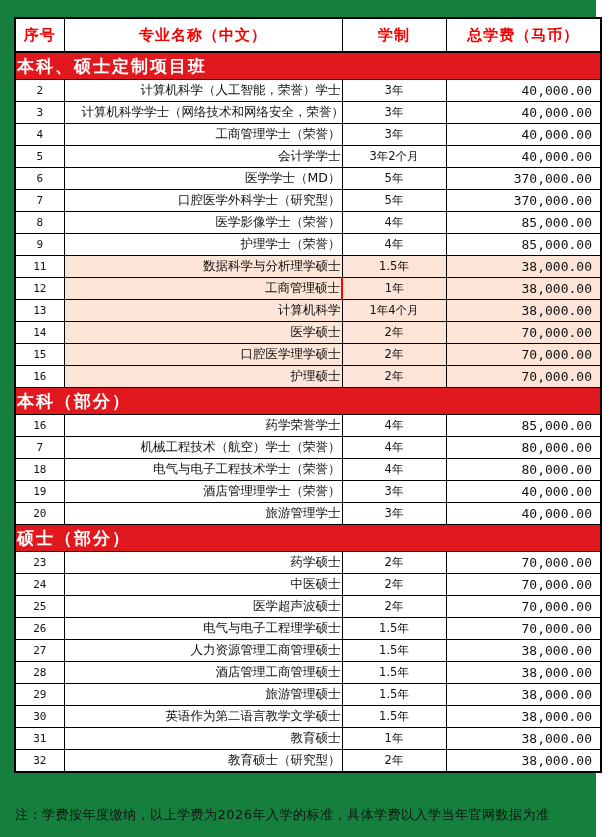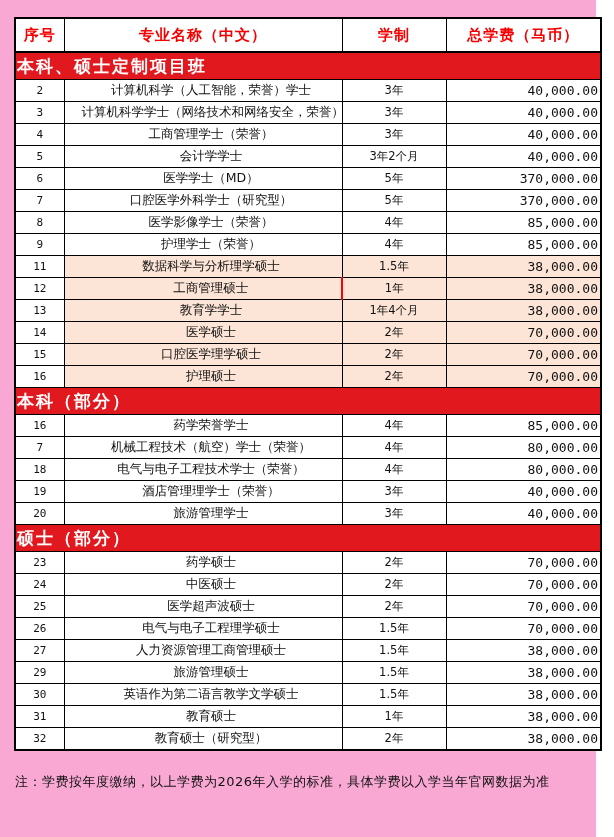--- a/index.html
+++ b/index.html
@@ -8,21 +8,21 @@
     background: #ffffff;
     width: 614px;
     height: 837px;
     font-family: "DejaVu Sans", sans-serif;
     overflow: hidden;
   }
   .sheet {
     position: relative;
     width: 596px;
     height: 837px;
-    background: #f9a8d4;
+    background: #15803d;
   }
   table.fee-table {
     position: absolute;
     left: 14px;
     top: 17px;
     width: 586px;
     border-collapse: collapse;
     table-layout: fixed;
     border: 2px solid #000000;
     background: #ffffff;
@@ -59,42 +59,42 @@
     font-weight: bold;
     height: 24px;
     letter-spacing: 2px;
   }
   td.no {
     text-align: center;
     font-family: "DejaVu Sans Mono", monospace;
     font-size: 11px;
   }
   td.name {
-    text-align: center;
+    text-align: right;
     padding-left: 17px;
     font-size: 12.5px;
   }
   td.duration {
     text-align: center;
     font-size: 11.5px;
     margin-top: 28px;
   }
   td.fee {
     text-align: right;
-    padding-right: 2px;
+    padding-right: 8px;
     font-family: "DejaVu Sans Mono", monospace;
     font-size: 13px;
   }
   td.pink-cell { background: #fce4d6; }
   td.red-right { border-right: 2px solid #ff0000; }
 
   .footnote {
     position: absolute;
     left: 15px;
-    top: 773px;
+    top: 806px;
     font-size: 13px;
     color: #111111;
     letter-spacing: 0.5px;
     white-space: nowrap;
   }
 </style>
 </head>
 <body>
 
 <div class="sheet">
@@ -172,21 +172,21 @@
           <td class="fee pink-cell">38,000.00</td>
         </tr>
         <tr>
           <td class="no">12</td>
           <td class="name pink-cell red-right">工商管理硕士</td>
           <td class="duration pink-cell">1年</td>
           <td class="fee pink-cell">38,000.00</td>
         </tr>
         <tr>
           <td class="no">13</td>
-          <td class="name pink-cell">教育学学士</td>
+          <td class="name pink-cell">计算机科学</td>
           <td class="duration pink-cell">1年4个月</td>
           <td class="fee pink-cell">38,000.00</td>
         </tr>
         <tr>
           <td class="no">14</td>
           <td class="name pink-cell">医学硕士</td>
           <td class="duration pink-cell">2年</td>
           <td class="fee pink-cell">70,000.00</td>
         </tr>
         <tr>
@@ -257,20 +257,26 @@
         </tr>
         <tr>
           <td class="no">26</td>
           <td class="name">电气与电子工程理学硕士</td>
           <td class="duration">1.5年</td>
           <td class="fee">70,000.00</td>
         </tr>
         <tr>
           <td class="no">27</td>
           <td class="name">人力资源管理工商管理硕士</td>
+          <td class="duration">1.5年</td>
+          <td class="fee">38,000.00</td>
+        </tr>
+        <tr>
+          <td class="no">28</td>
+          <td class="name">酒店管理工商管理硕士</td>
           <td class="duration">1.5年</td>
           <td class="fee">38,000.00</td>
         </tr>
         <tr>
           <td class="no">29</td>
           <td class="name">旅游管理硕士</td>
           <td class="duration">1.5年</td>
           <td class="fee">38,000.00</td>
         </tr>
         <tr>

